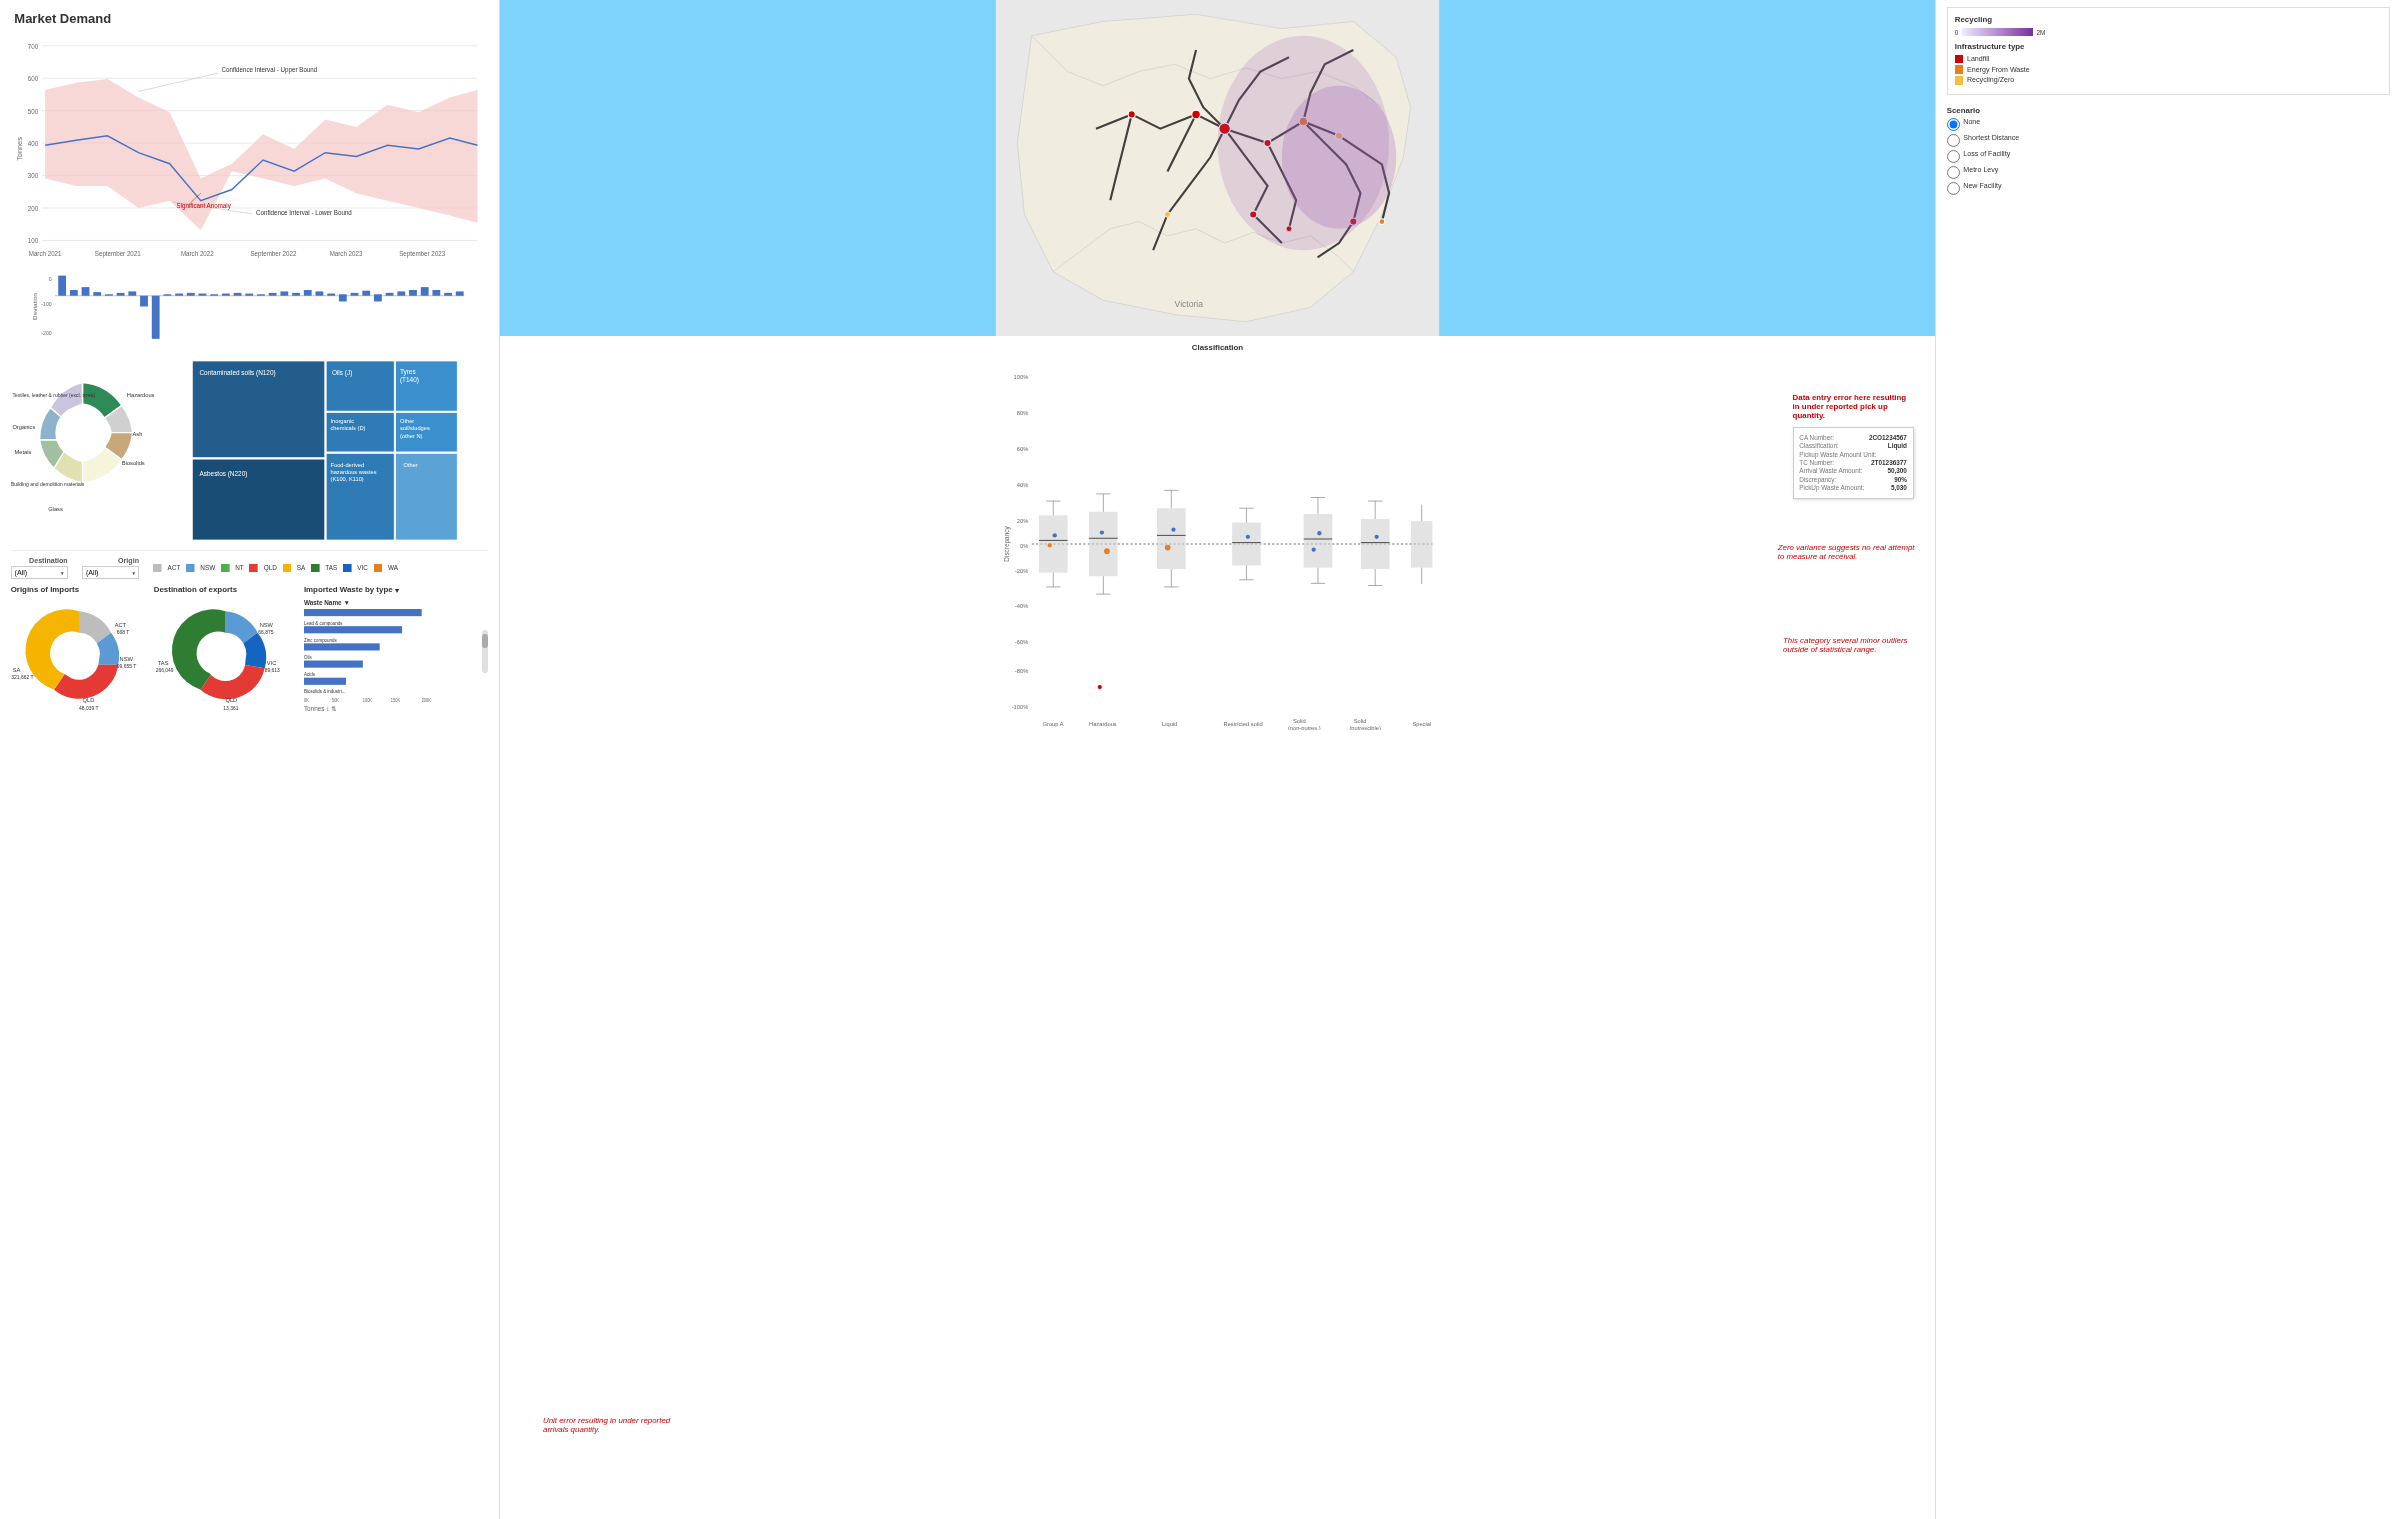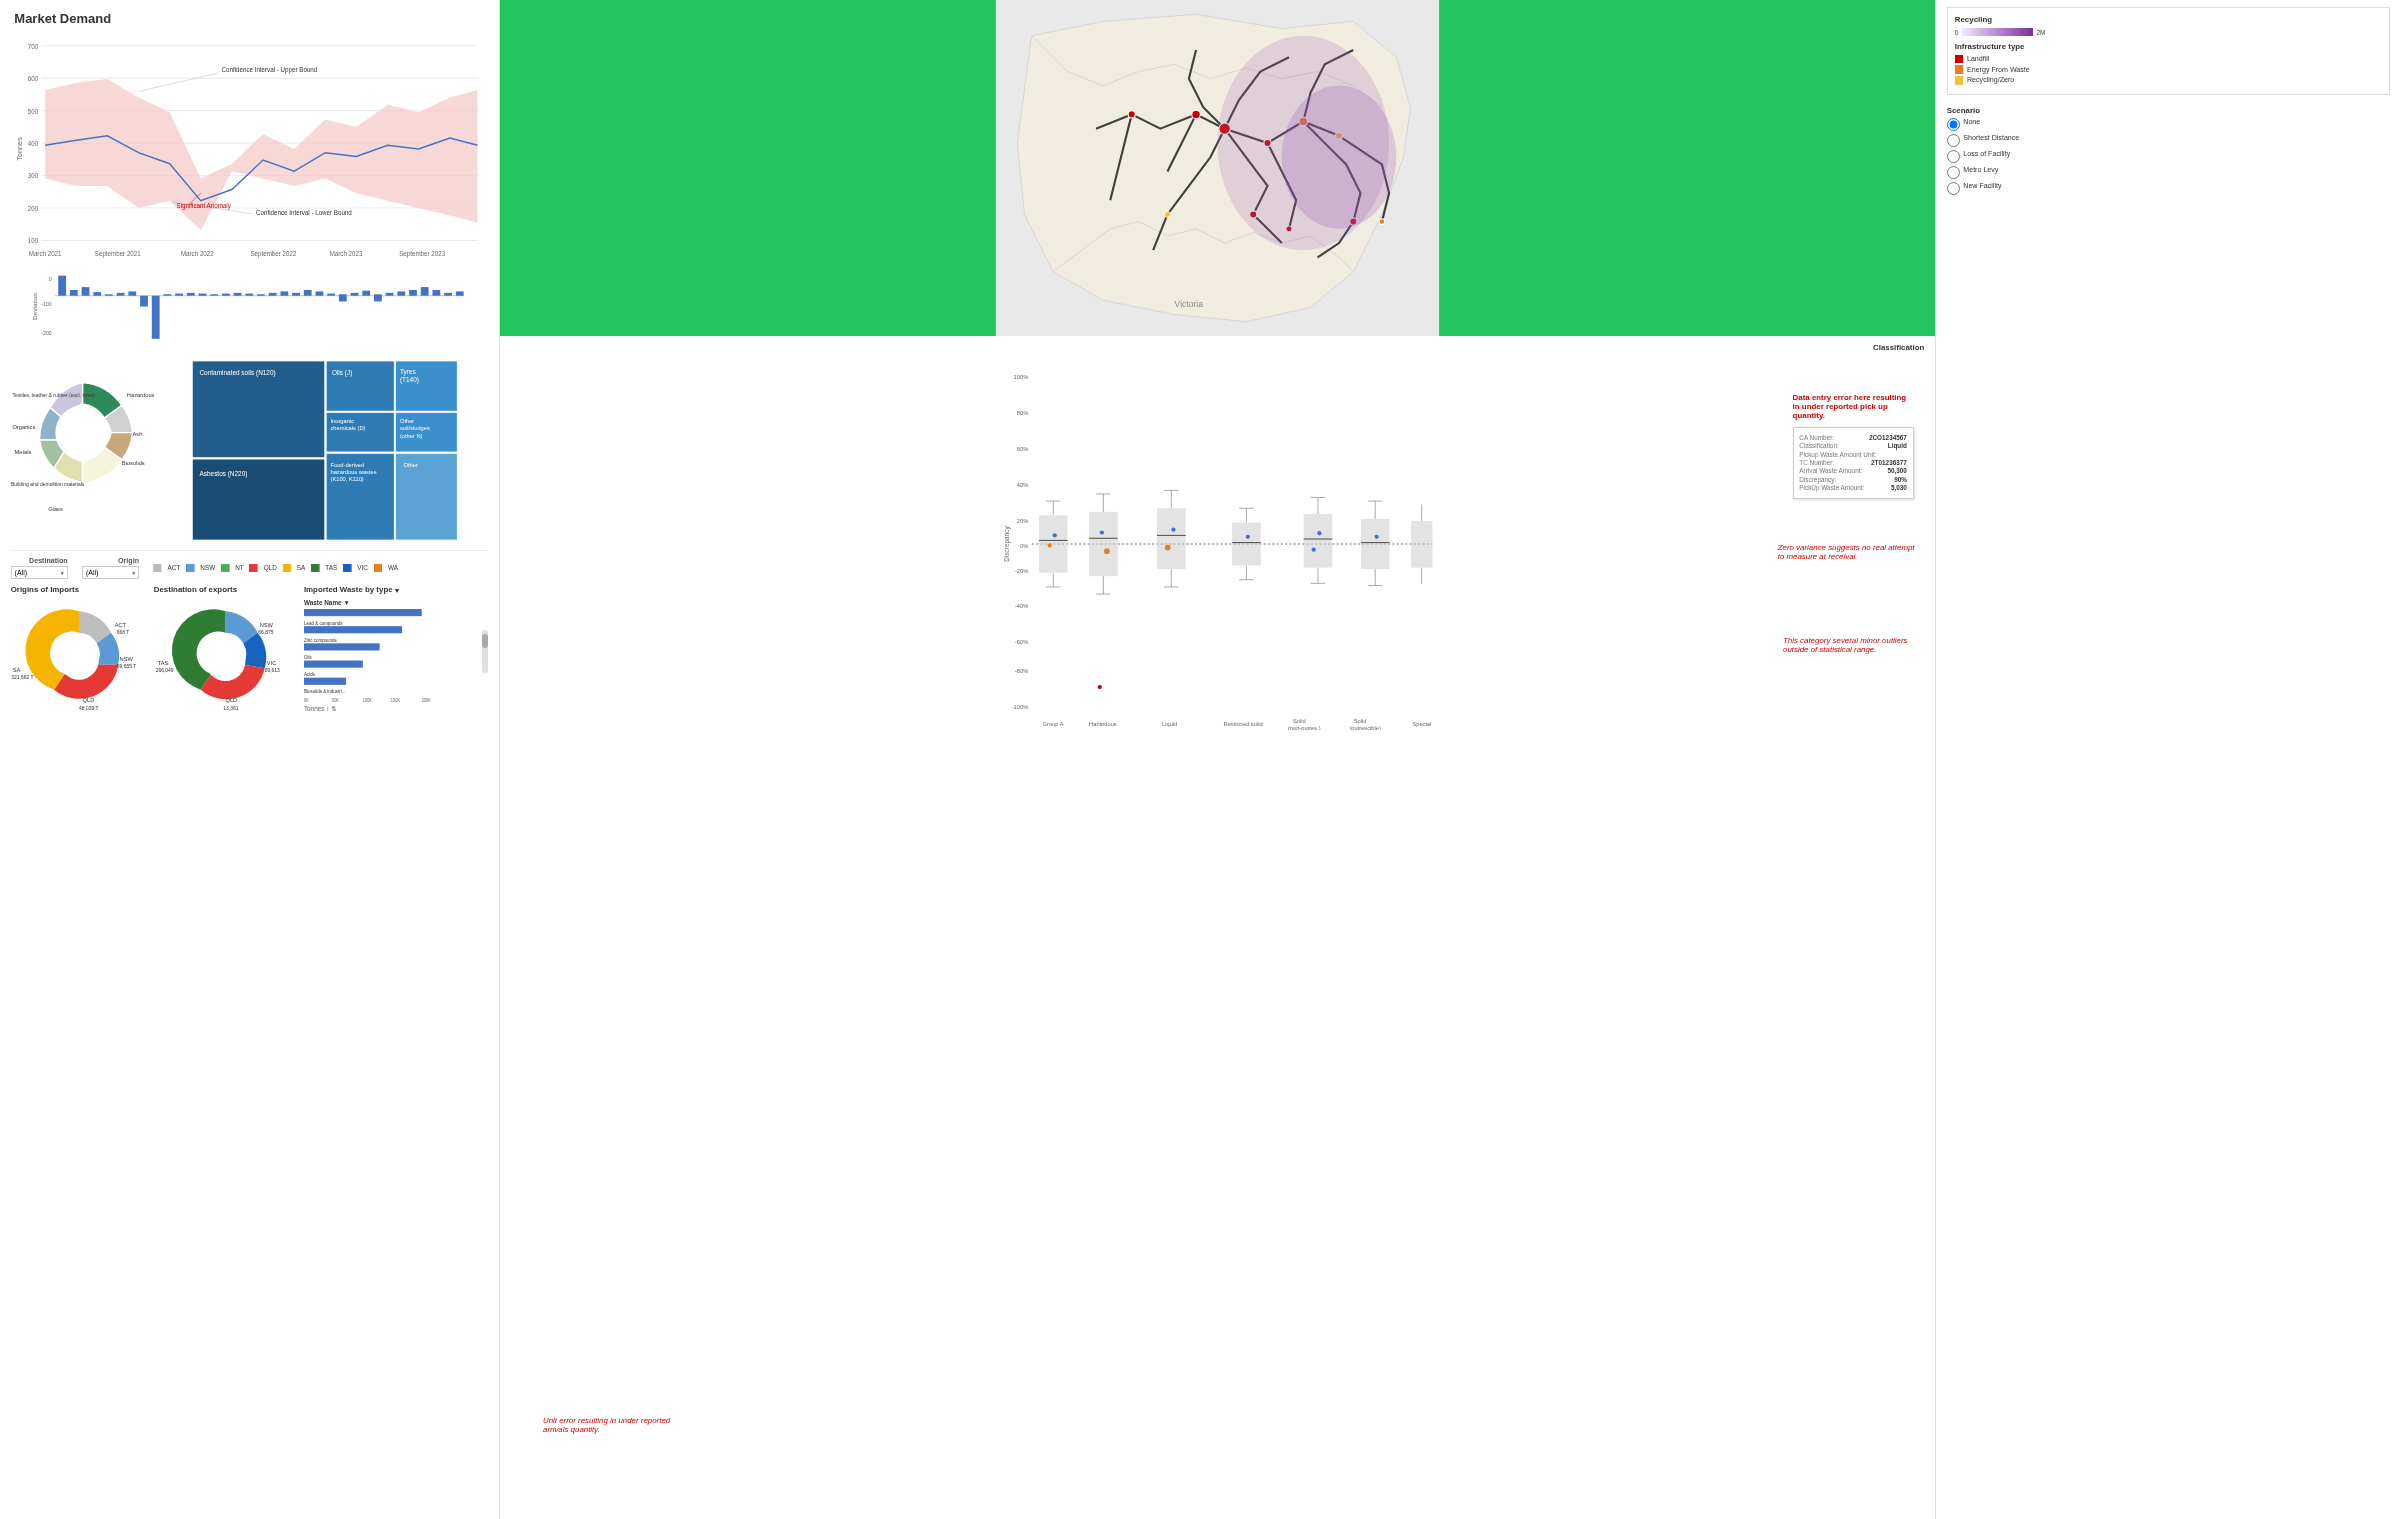--- a/index.html
+++ b/index.html
@@ -34,21 +34,21 @@
     .imports-exports-row { display: flex; gap: 7.1px; height: 129px; }
     .imports-section { flex: 0 0 136px; }
     .exports-section { flex: 0 0 143px; }
     .waste-type-section { flex: 1; }
 
     .sub-section-title { font-size: 7.9px; font-weight: bold; color: #333; margin-bottom: 2.9px; }
 
     
     .mid-col { display: flex; flex-direction: column; border-right: 0.7px solid #ddd; }
 
-    .map-section { flex: 0 0 336px; position: relative; background: #22c55e; overflow: hidden; }
+    .map-section { flex: 0 0 336px; position: relative; background: #7dd3fc; overflow: hidden; }
 
     .discrepancy-section { flex: 1; padding: 7.1px 10.7px; position: relative; }
 
     
     .right-col { display: flex; flex-direction: column; padding: 7.1px 10.7px; }
 
     .map-legend { padding: 7.1px; background: #fff; border: 0.7px solid #ddd; }
     .legend-title { font-size: 7.9px; font-weight: bold; margin-bottom: 3.6px; }
     .legend-item { display: flex; align-items: center; gap: 3.6px; margin-bottom: 2.1px; font-size: 7.1px; }
     .legend-square { width: 8.6px; height: 8.6px; }
@@ -421,21 +421,21 @@
         <circle cx="240" cy="300" r="4" fill="#f0c040" stroke="#fff" stroke-width="1"></circle>
         <circle cx="410" cy="320" r="4" fill="#c00" stroke="#fff" stroke-width="1"></circle>
         <circle cx="540" cy="310" r="4" fill="#E67E22" stroke="#fff" stroke-width="1.5"></circle>
 
         <ellipse cx="430" cy="200" rx="120" ry="150" fill="#9b59b6" opacity="0.2"></ellipse>
         <ellipse cx="480" cy="220" rx="80" ry="100" fill="#9b59b6" opacity="0.25"></ellipse>
       </svg>
     </div>
 
     <div class="discrepancy-section">
-      <div style="text-align:right; font-size:7.9px; font-weight:bold; margin-bottom:5.7px;">Classification</div>
+      <div style="text-align:center; font-size:7.9px; font-weight:bold; margin-bottom:5.7px;">Classification</div>
 
       
       <div style="position:absolute; top:57px; right:21.4px; max-width:157px;padding-left:36px;">
         <div style="color:#c00; font-size:7.9px; font-weight:bold; margin-bottom:3.6px;">Data entry error here resulting in under reported pick up quantity.</div>
         <div class="popup-box">
           <div style="display:flex; justify-content:space-between; margin-bottom:1.4px;">
             <span style="color:#777; font-size:6.4px;">CA Number:</span>
             <span style="font-size:6.4px; font-weight:bold;">2CO1234567</span>
           </div>
           <div style="display:flex; justify-content:space-between; margin-bottom:1.4px;">

